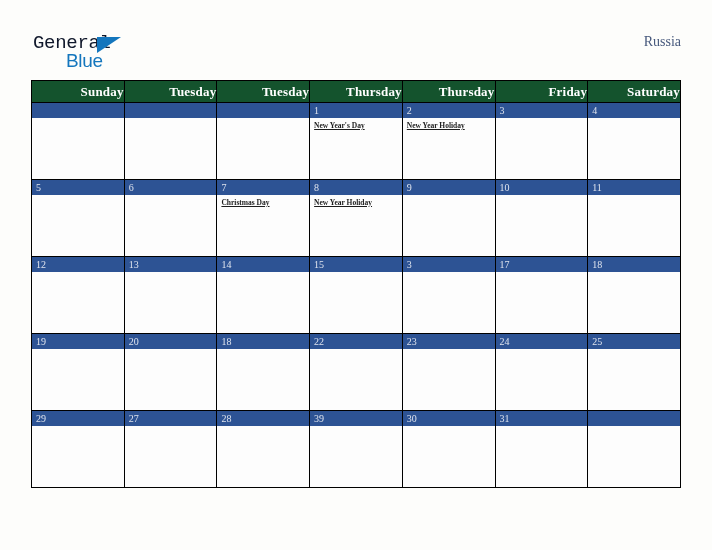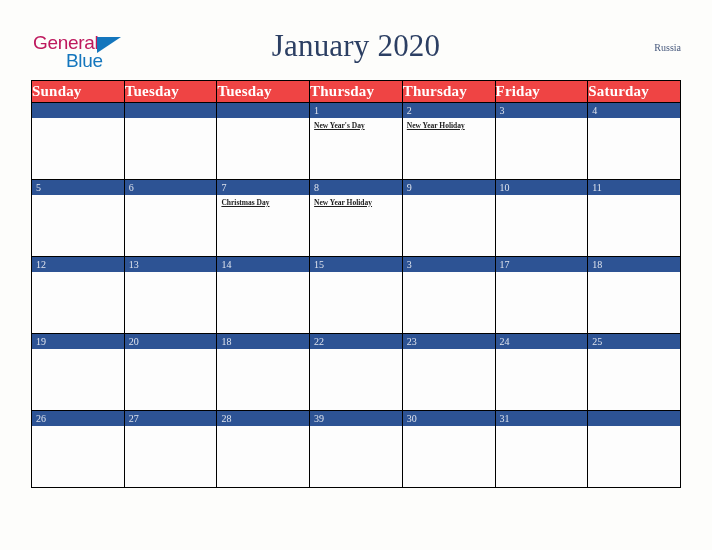--- a/index.html
+++ b/index.html
@@ -28,23 +28,23 @@
     position: absolute;
     left: 33px;
     top: 33px;
     width: 120px;
     height: 42px;
   }
   .logo-general {
     position: absolute;
     left: 0;
     top: 0;
-    font-family: Liberation Sans, sans-serif;
+    font-family: Liberation Mono, monospace;
     font-size: 19px;
-    color: #be185d;
+    color: #0f172a;
     letter-spacing: -0.3px;
     line-height: 20px;
   }
   .logo-triangle {
     position: absolute;
     left: 64px;
     top: 4px;
     width: 0;
     height: 0;
     border-left: 24px solid #1476bd;
@@ -69,48 +69,48 @@
     text-align: center;
     font-size: 31px;
     color: #2c3f63;
     font-family: "Liberation Serif", serif;
     letter-spacing: 0.2px;
   }
 
   .country {
     position: absolute;
     right: 31px;
-    top: 42px;
-    font-size: 10px;
+    top: 34px;
+    font-size: 14px;
     color: #46587c;
     font-family: "Liberation Serif", serif;
   }
 
   
   .calendar {
     position: absolute;
     left: 31px;
     top: 80px;
     width: 650px;
     border-collapse: collapse;
     table-layout: fixed;
   }
   .calendar th,
   .calendar td {
     padding: 0;
     margin: 0;
   }
 
   .calendar thead th {
-    background: #ef4444;
+    background: #14532d;
     color: #ffffff;
-    font-size: 15px;
+    font-size: 13px;
     font-weight: bold;
     height: 21px;
-    text-align: left;
+    text-align: right;
     font-family: "Liberation Serif", serif;
     letter-spacing: 0.2px;
     border: 1px solid #000000;
   }
 
   .calendar tbody td {
     width: 92.85px;
     height: 76px;
     vertical-align: top;
     background: #fdfdfd;
@@ -151,21 +151,20 @@
 <body>
 
 <div class="top-bar">
 
   <div class="logo">
     <span class="logo-general">General</span>
     <span class="logo-triangle"></span>
     <span class="logo-blue">Blue</span>
   </div>
 
-  <div class="month-title">January 2020</div>
 
   <div class="country">Russia</div>
 
 </div>
 
 <table class="calendar">
   <thead>
     <tr id="weekday-row">
         <th>Sunday</th>
         <th>Tuesday</th>
@@ -349,21 +348,21 @@
         <td>
           <div class="daycell">
             <div class="daynum-band">25</div>
             <div class="event"></div>
           </div>
         </td>
       </tr>
       <tr>
         <td>
           <div class="daycell">
-            <div class="daynum-band">26</div>
+            <div class="daynum-band">29</div>
             <div class="event"></div>
           </div>
         </td>
         <td>
           <div class="daycell">
             <div class="daynum-band">27</div>
             <div class="event"></div>
           </div>
         </td>
         <td>

